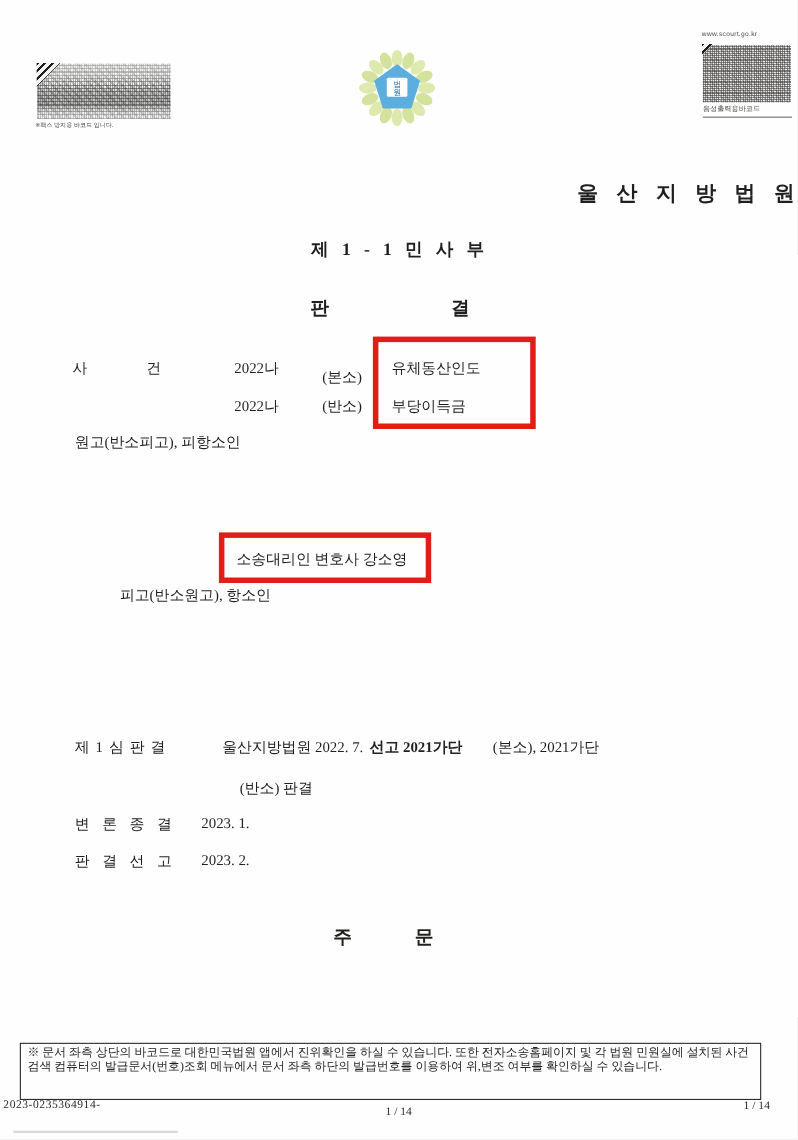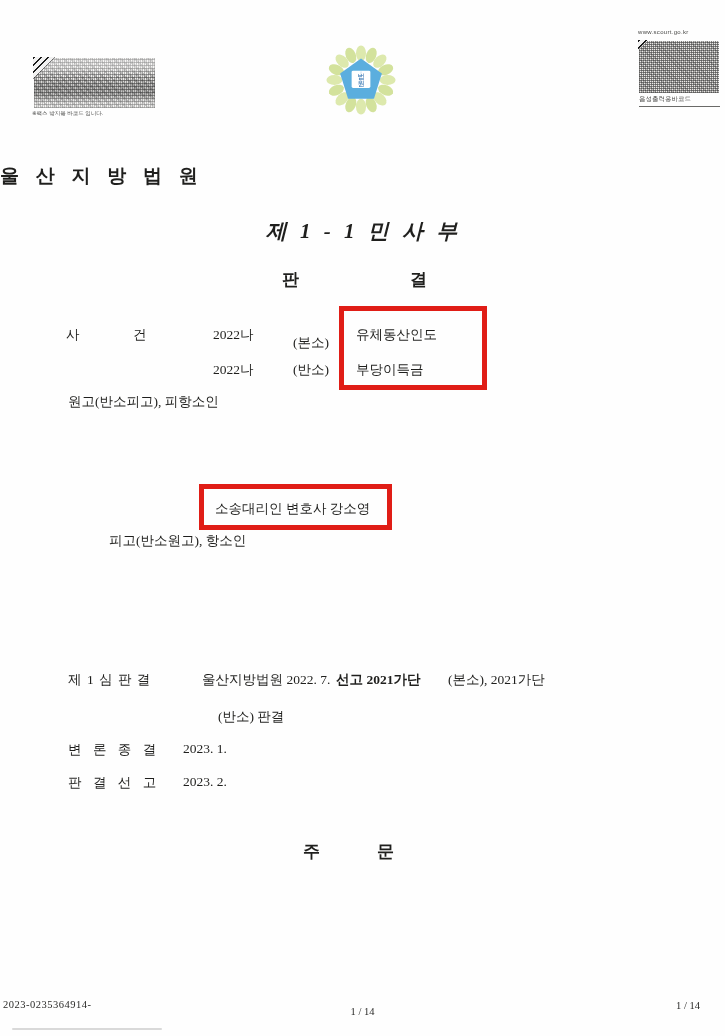--- a/index.html
+++ b/index.html
@@ -27,21 +27,21 @@
       repeating-linear-gradient(45deg, rgba(90,90,90,.3) 0 1px, transparent 1px 3px);
   }
   .corner-hatch{
     position:absolute;left:-1px;top:-1px;
     clip-path:polygon(0 0,100% 0,0 100%);
     background:repeating-linear-gradient(135deg,#1c1c1c 0 2px,#f2f2f2 2px 5px);
   }
   .tiny{font-family:"Liberation Sans","DejaVu Sans",sans-serif;color:#4a4a48;}
   
   .court-title{font-size:19px;letter-spacing:2.5px;word-spacing:7px;font-weight:600;}
-  .division{font-size:21px;letter-spacing:2px;word-spacing:4px;font-weight:600;font-style:italic;}
+  .division{font-size:16px;letter-spacing:2px;word-spacing:4px;font-weight:600;}
   .big-char{font-size:17px;font-weight:600;}
   .body-t{font-size:13.5px;}
   .label-sp{letter-spacing:4px;}
   .redbox{position:absolute;border:5px solid #e01d16;pointer-events:none;}
   
   .notice-box{
     position:absolute;left:18px;top:948px;width:660px;height:46px;
     border:1.5px solid #2b2b29;padding:2px 6px;
     font-size:10.8px;line-height:1.18;white-space:normal;word-break:break-all;
     color:#222220;
@@ -118,21 +118,21 @@
       <text x="50" y="59" font-size="10" text-anchor="middle" fill="#2f6fae">원</text>
     </svg>
   </div>
 
   <div class="abs tiny" style="left:638px;top:29px;width:85px;font-size:6px;letter-spacing:.3px;">www.scourt.go.kr</div>
   <div class="abs qr-noise" style="left:639px;top:41px;width:80px;height:52px;">
     <div class="corner-hatch" style="width:10px;height:10px;"></div>
   </div>
   <div class="abs tiny" style="left:639px;top:95px;width:81px;font-size:6.5px;border-bottom:1px solid #6a6a68;padding-bottom:2px;">음성출력용바코드</div>
 
-  <div class="abs court-title" style="left:0;top:163px;width:725px;text-align:left;">울 산 지 방 법 원</div>
+  <div class="abs court-title" style="left:0;top:163px;width:725px;text-align:right;">울 산 지 방 법 원</div>
   <div class="abs division" style="left:0;top:217px;width:725px;text-align:center;">제 1 - 1 민 사 부</div>
   <div class="abs big-char" style="left:282px;top:268px;">판</div>
   <div class="abs big-char" style="left:410px;top:268px;">결</div>
 
   <div class="abs body-t" style="left:66px;top:326px;">사</div>
   <div class="abs body-t" style="left:133px;top:326px;">건</div>
   <div class="abs body-t" style="left:213px;top:326px;">2022나</div>
   <div class="abs body-t" style="left:293px;top:334px;">(본소)</div>
   <div class="abs body-t" style="left:356px;top:326px;">유체동산인도</div>
 
@@ -157,19 +157,22 @@
 
   <div class="abs body-t label-sp" style="left:68px;top:741px;">변 론 종 결</div>
   <div class="abs body-t" style="left:183px;top:741px;">2023. 1.</div>
 
   <div class="abs body-t label-sp" style="left:68px;top:774px;">판 결 선 고</div>
   <div class="abs body-t" style="left:183px;top:774px;">2023. 2.</div>
 
   <div class="abs big-char" style="left:303px;top:840px;">주</div>
   <div class="abs big-char" style="left:377px;top:840px;">문</div>
 
+  <div class="notice-box">
+    <span>※ 문서 좌측 상단의 바코드로 대한민국법원 앱에서 진위확인을 하실 수 있습니다. 또한 전자소송홈페이지 및 각 법원 민원실에 설치된 사건검색 컴퓨터의 발급문서(번호)조회 메뉴에서 문서 좌측 하단의 발급번호를 이용하여 위,변조 여부를 확인하실 수 있습니다.</span>
+  </div>
 
   <div class="abs pagenum" style="left:3px;top:999px;letter-spacing:.5px;">2023-0235364914-</div>
   <div class="abs pagenum" style="left:0;top:1006px;width:725px;text-align:center;">1 / 14</div>
   <div class="abs pagenum" style="left:676px;top:1000px;">1 / 14</div>
 
   <div class="artifact-line"></div>
 </div>
 
 </body></html>

